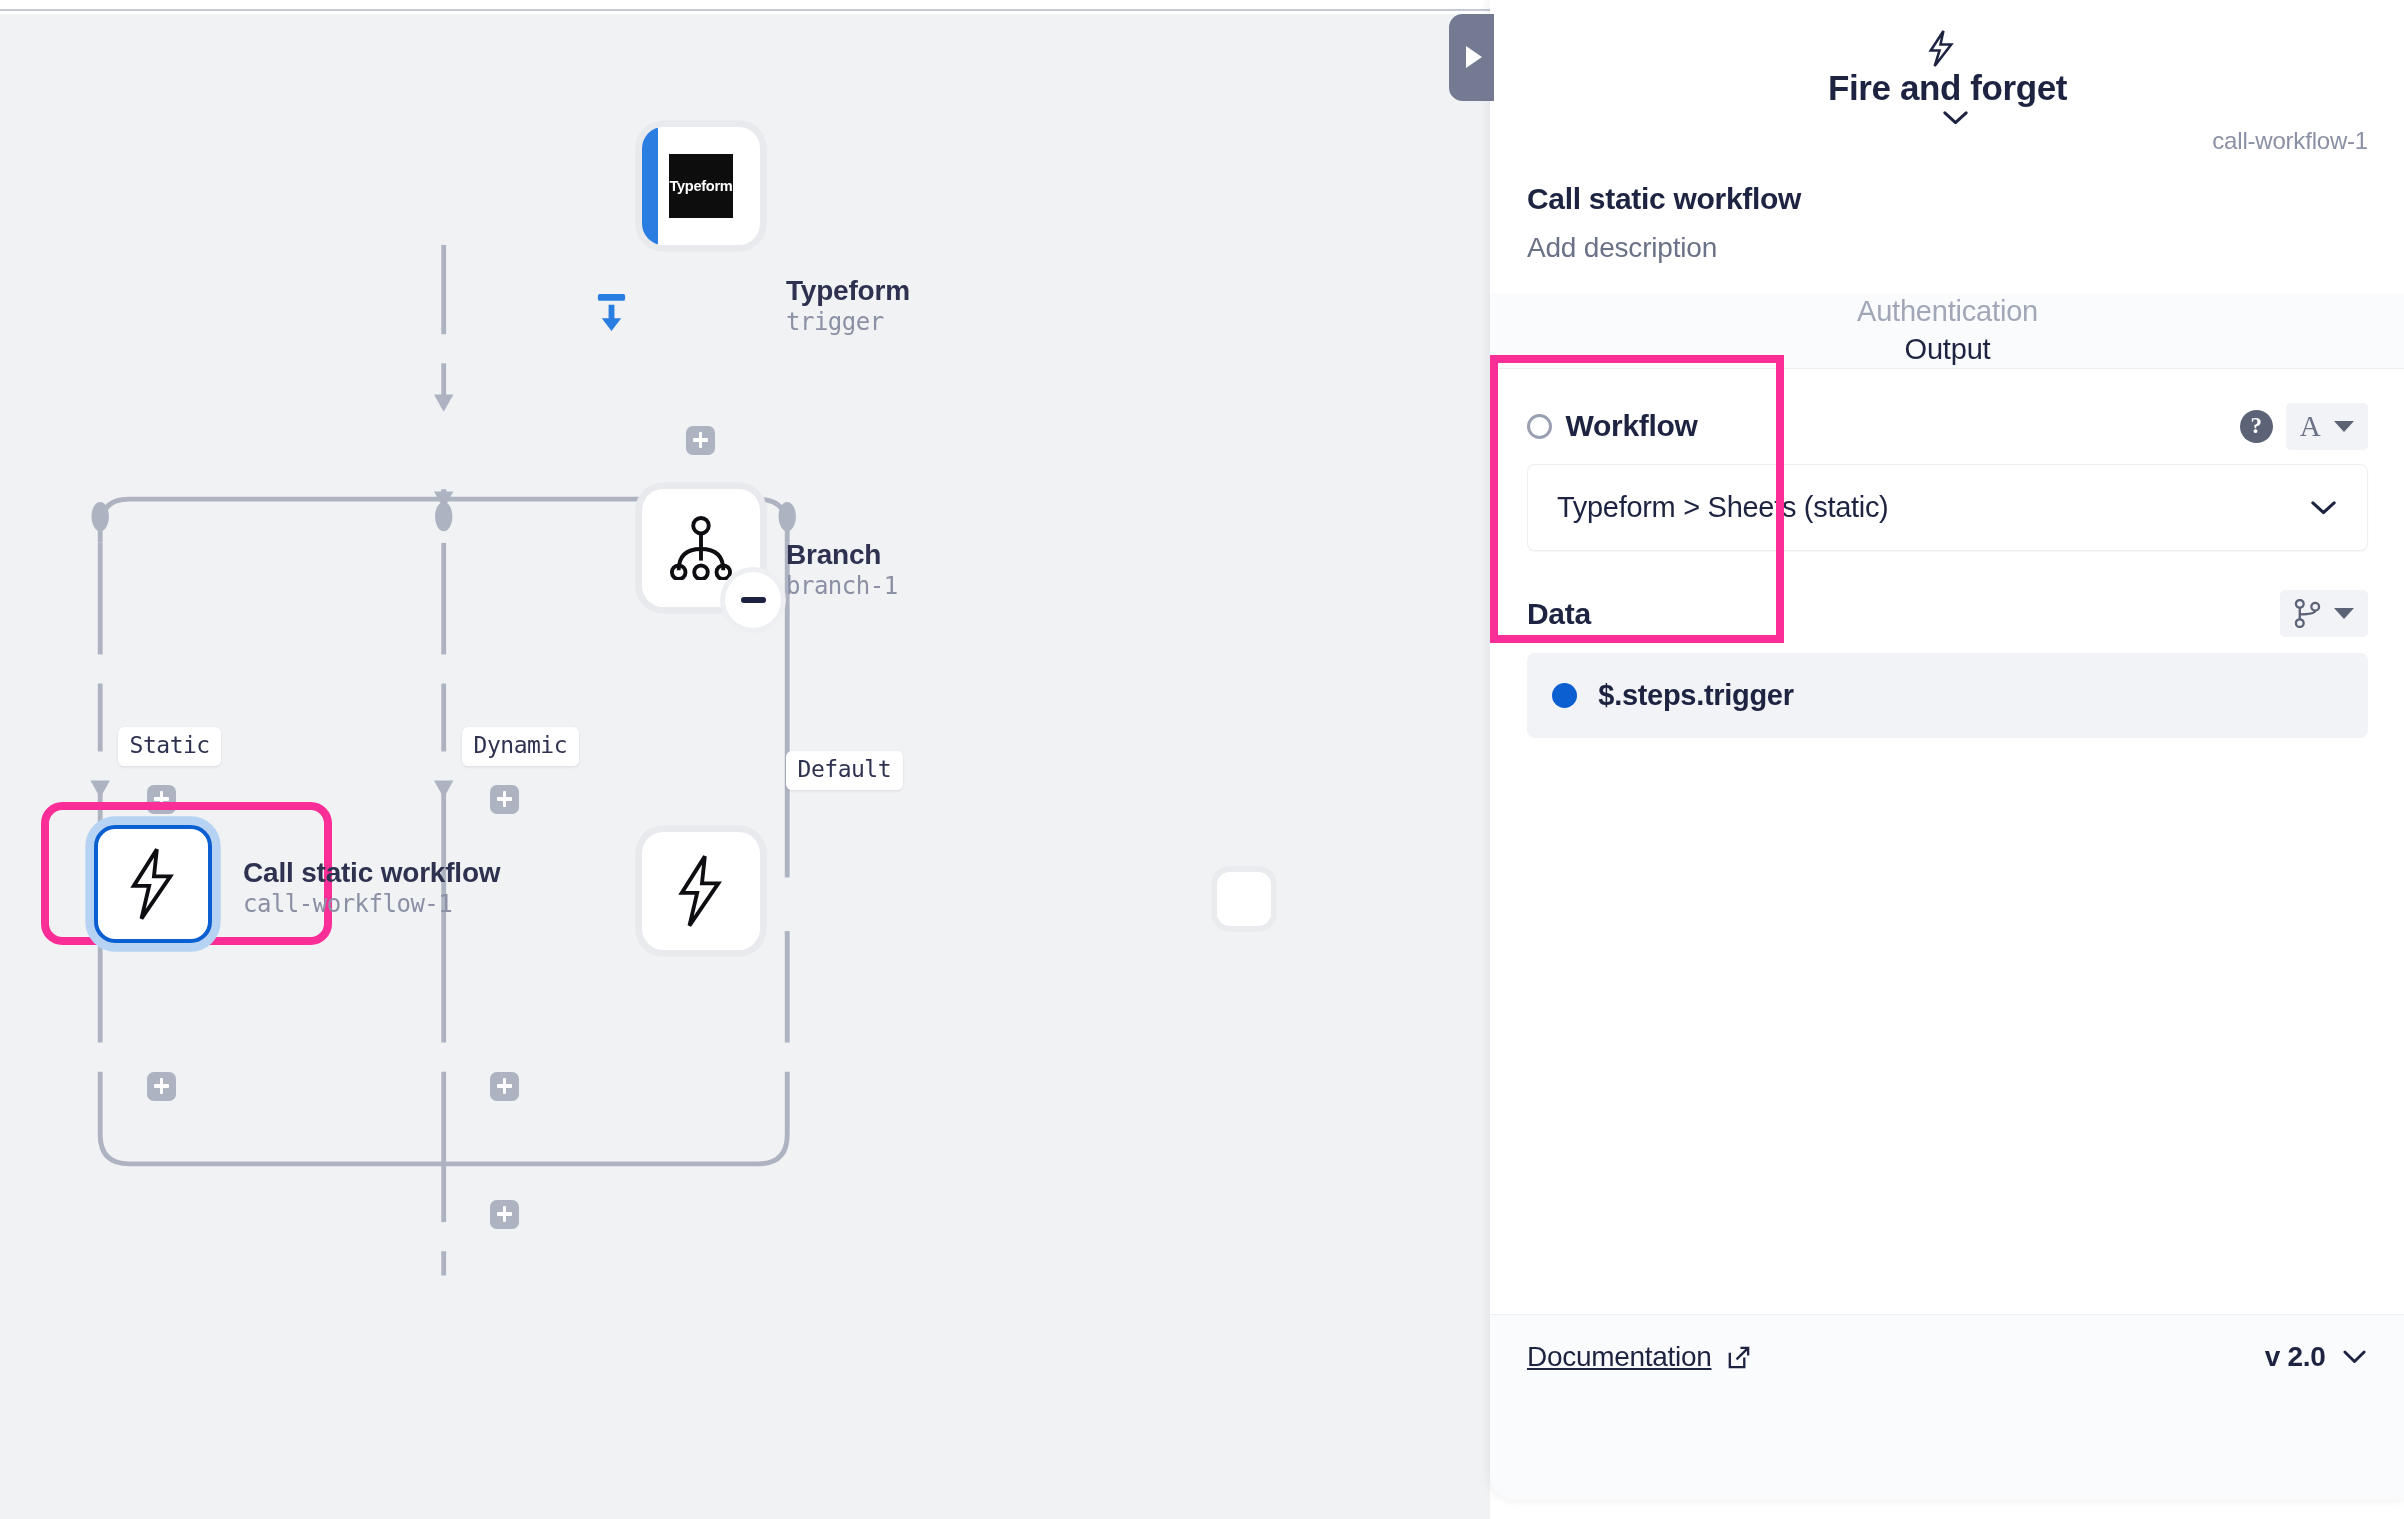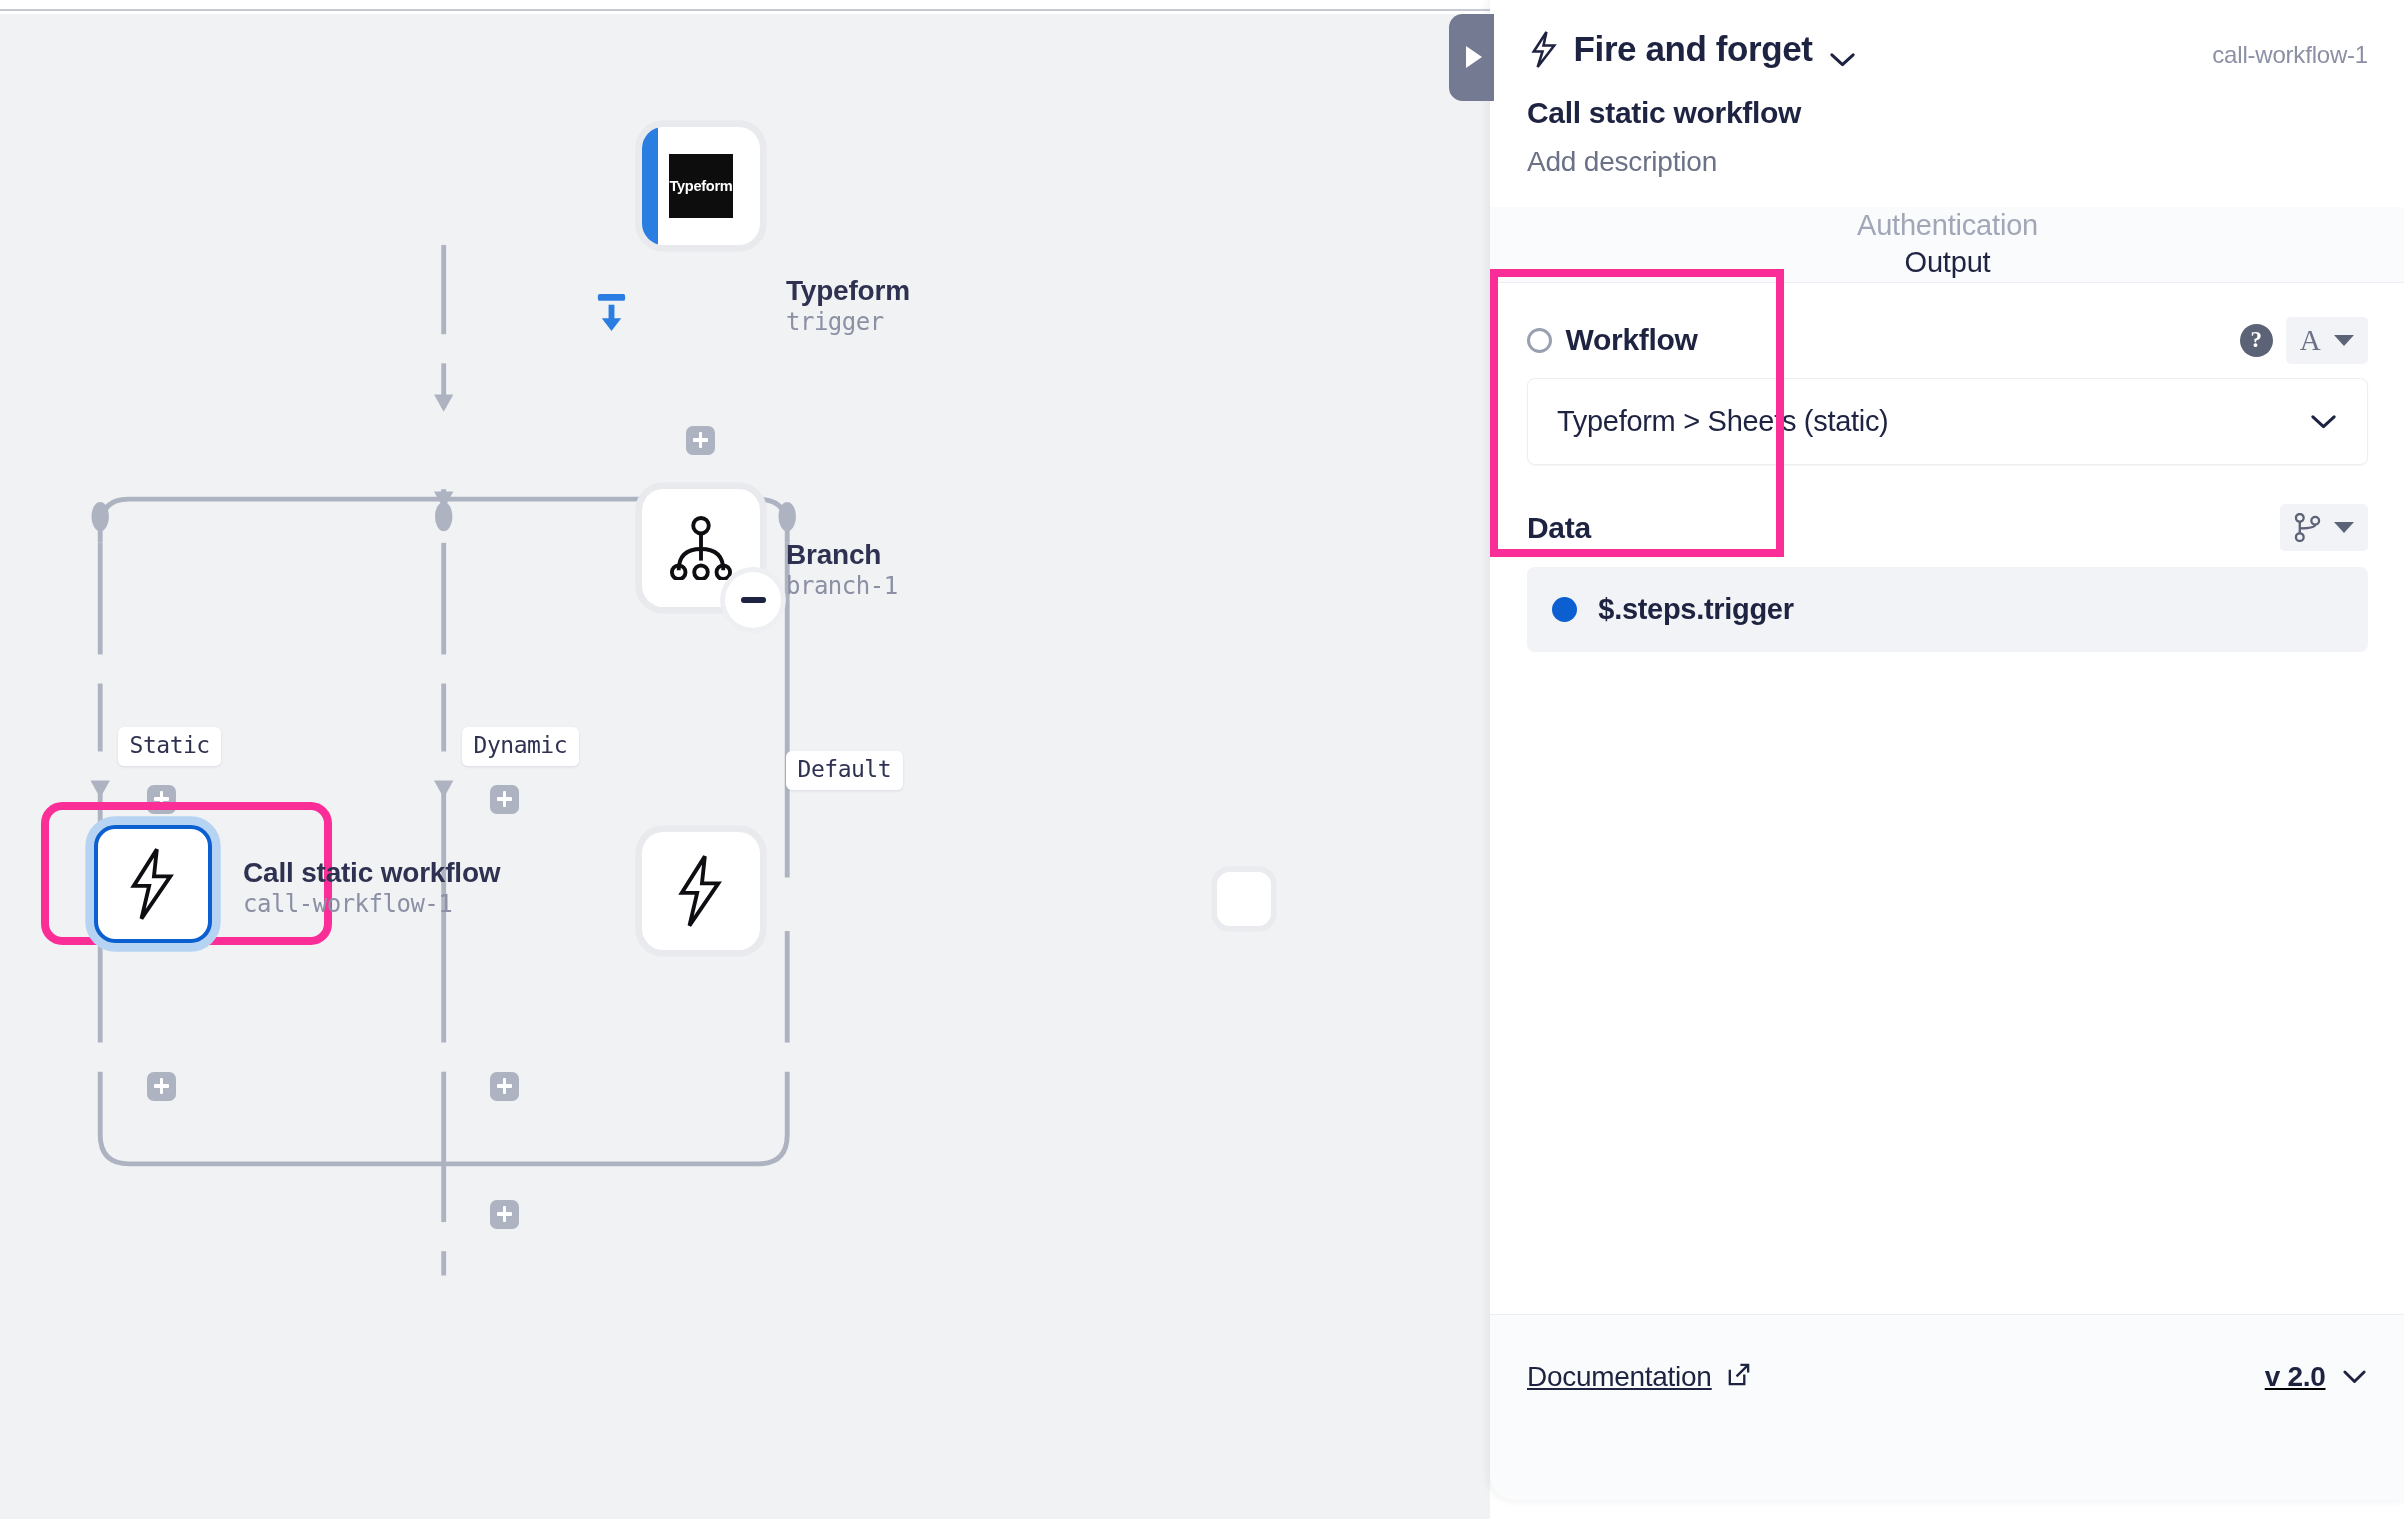--- a/index.html
+++ b/index.html
@@ -129,21 +129,21 @@
   }
   .panel-toggle .tri {
     width: 0; height: 0;
     border-left: 16.5px solid #ffffff;
     border-top: 11.6px solid transparent;
     border-bottom: 11.6px solid transparent;
     margin-left: 5.8px;
   }
 
   .panel-head { padding: 29px 37px 0 37px; }
-  .head-row { display: flex; align-items: flex-end; }
+  .head-row { display: flex; align-items: center; flex-direction: column; }
   .bolt-title {
     width: 33px; height: 39px; flex: none; margin-right: 13.6px;
   }
   .head-title {
     font-size: 35px; font-weight: 700; color: #1d2340; letter-spacing: -0.4px;
   }
   .chev-head { margin-left: 15.5px; }
   .head-id {
     margin-left: auto; font-size: 24px; color: #8b90a5; letter-spacing: -0.2px;
   }
@@ -240,21 +240,21 @@
   }
   .footer-row1 { display: flex; align-items: center; height: 70px; }
   .err-label { font-size: 29px; color: #1d2340; letter-spacing: -0.3px; }
   .err-select {
     margin-left: 25px; height: 66px; background: #ffffff; border-radius: 7.8px;
     border: 1px solid #eceef1;
     display: flex; align-items: center; padding: 0 21.3px 0 25px; gap: 33px;
     box-shadow: 0 1px 1.9px rgba(30,35,60,.05);
   }
   .err-value { font-size: 28px; color: #1d2340; letter-spacing: -0.3px; }
-  .footer-row2 { display: flex; align-items: flex-start; margin-top: 21px; text-decoration: underline; }
+  .footer-row2 { display: flex; align-items: center; margin-top: 1px; }
   .doc-link {
     font-size: 28px; color: #1d2340; text-decoration: underline;
     letter-spacing: -0.3px;
   }
   .ext-icon { margin-left: 13.6px; }
   .ver { margin-left: auto; display: flex; align-items: center; gap: 15.5px; }
   .ver-text { font-size: 28px; font-weight: 700; color: #1d2340; letter-spacing: -0.3px; }
 </style>
 </head>
 <body>

